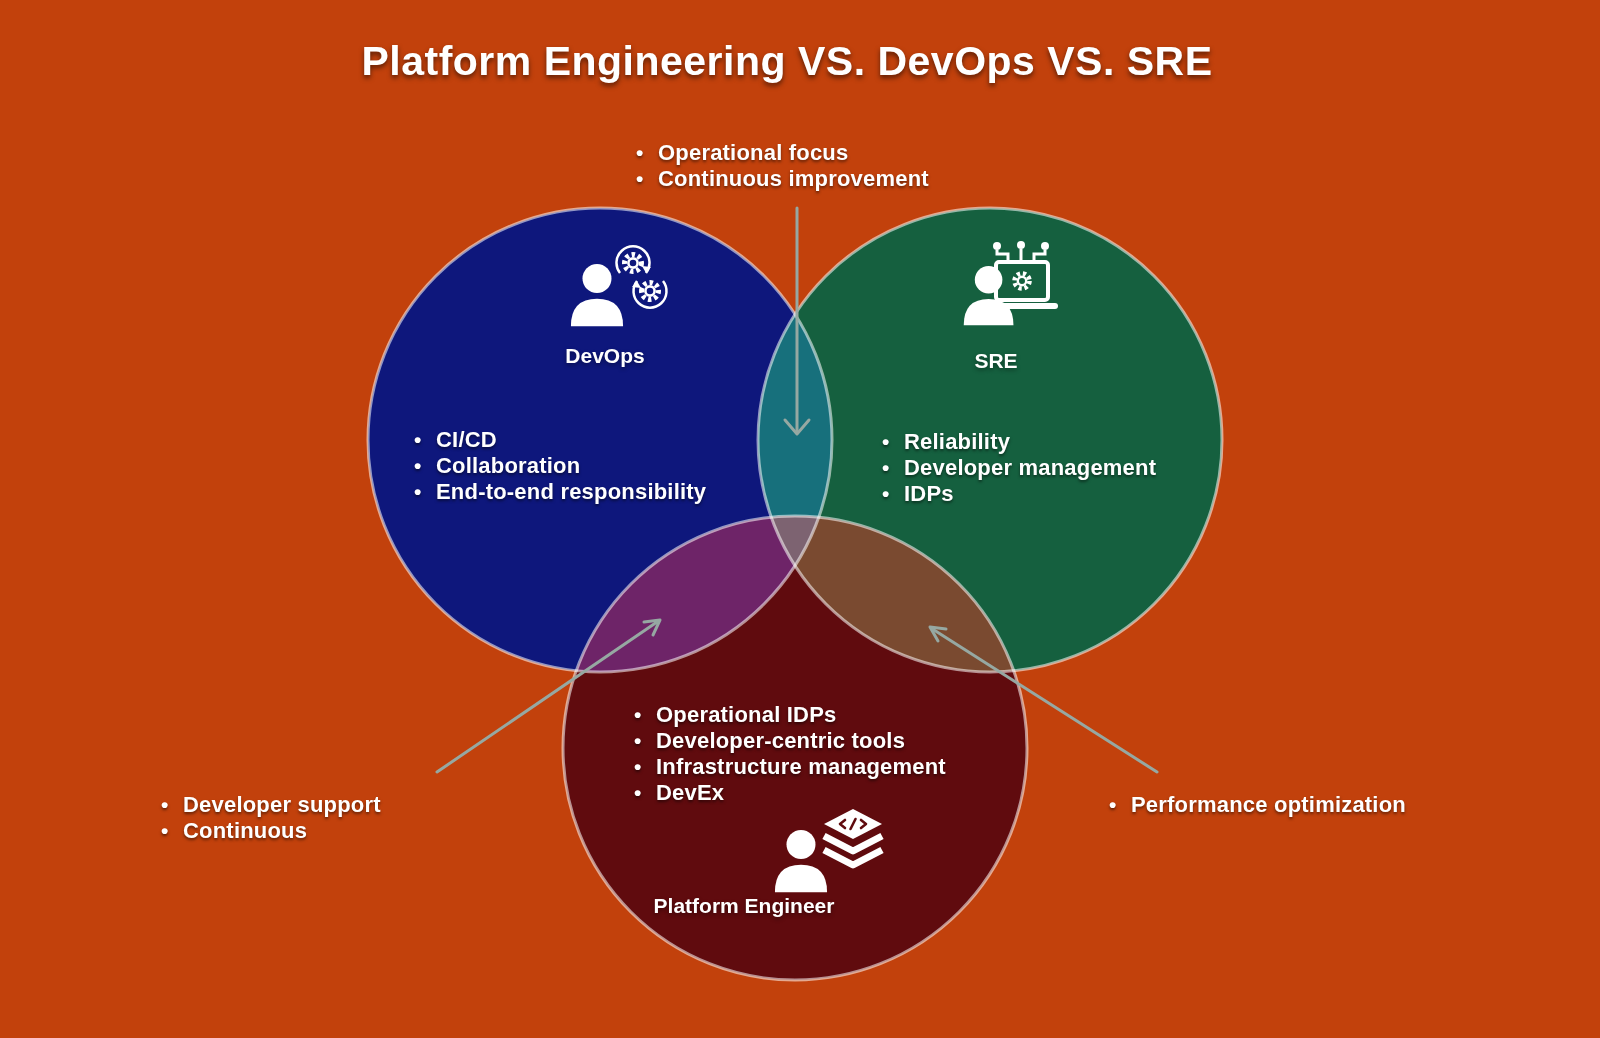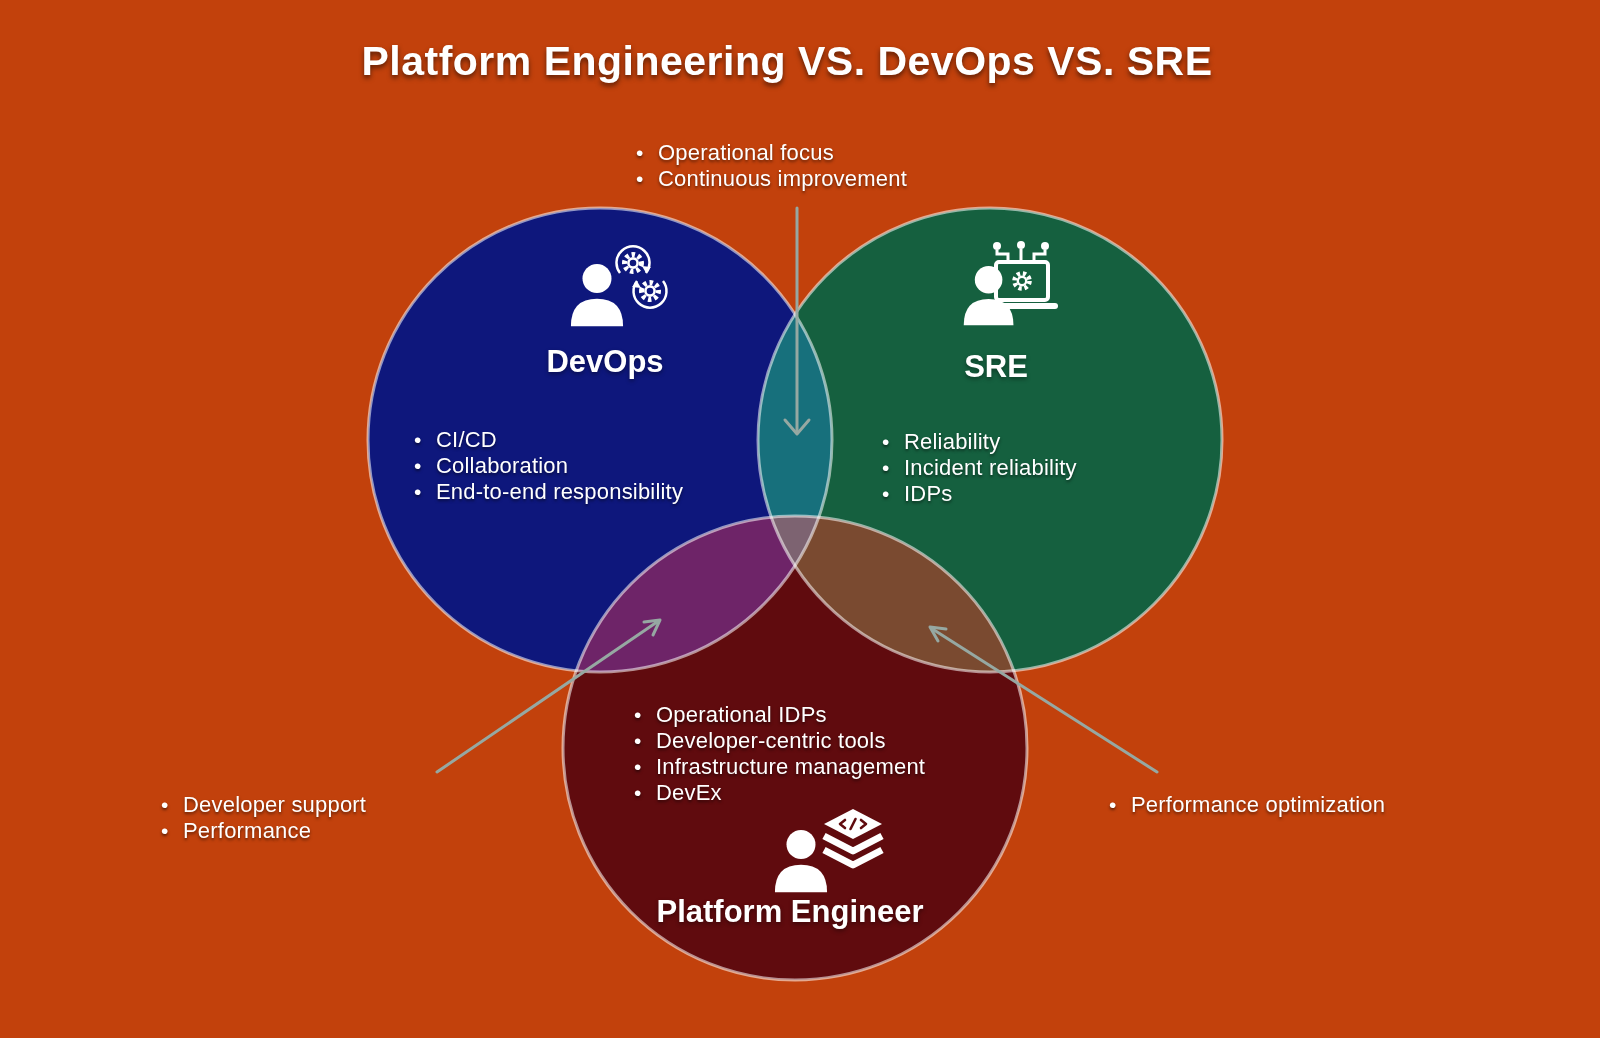--- a/index.html
+++ b/index.html
@@ -7,26 +7,26 @@
     position:relative;width:1600px;height:1038px;background:#c2410c;overflow:hidden;
     font-family:"Liberation Sans", sans-serif;color:#fff;
   }
   .abs{position:absolute;}
   .title{
     left:0;right:0;top:38px;text-align:center;transform:translateX(-13px);
     font-size:41px;font-weight:800;letter-spacing:.5px;
     text-shadow:0 3px 5px rgba(0,0,0,.55);
   }
   .circle-label{
-    font-size:31px;font-weight:800;white-space:nowrap;transform:translateX(-50%);
+    font-size:21px;font-weight:800;white-space:nowrap;transform:translateX(-50%);
     text-shadow:0 2px 4px rgba(0,0,0,.4);
   }
   ul.bullets{
     margin:0;padding:0;list-style:none;
-    font-size:22px;font-weight:400;line-height:26px;letter-spacing:.2px;
+    font-size:22px;font-weight:700;line-height:26px;letter-spacing:.2px;
     text-shadow:0 2px 3px rgba(0,0,0,.5);
   }
   ul.bullets li{position:relative;padding-left:23px;white-space:nowrap;}
   ul.bullets li::before{
     content:"\2022";position:absolute;left:1px;top:0;font-size:21px;
   }
   svg{display:block;}
 </style>
 </head>
 <body>
@@ -140,34 +140,34 @@
   <div class="abs circle-label" style="left:605px;top:344px">DevOps</div>
   <ul class="abs bullets" style="left:413px;top:427px">
       <li>CI/CD</li>
       <li>Collaboration</li>
       <li>End-to-end responsibility</li>
     </ul>
 
   <div class="abs circle-label" style="left:996px;top:349px">SRE</div>
   <ul class="abs bullets" style="left:881px;top:429px">
       <li>Reliability</li>
-      <li>Incident reliability</li>
+      <li>Developer management</li>
       <li>IDPs</li>
     </ul>
 
   <ul class="abs bullets" style="left:633px;top:702px">
       <li>Operational IDPs</li>
       <li>Developer-centric tools</li>
       <li>Infrastructure management</li>
       <li>DevEx</li>
     </ul>
-  <div class="abs circle-label" style="left:790px;top:894px">Platform Engineer</div>
+  <div class="abs circle-label" style="left:744px;top:894px">Platform Engineer</div>
 
   <ul class="abs bullets" style="left:160px;top:792px">
       <li>Developer support</li>
-      <li>Performance</li>
+      <li>Continuous</li>
     </ul>
 
   <ul class="abs bullets" style="left:1108px;top:792px">
       <li>Performance optimization</li>
     </ul>
 
 </div>
 
 </body></html>

